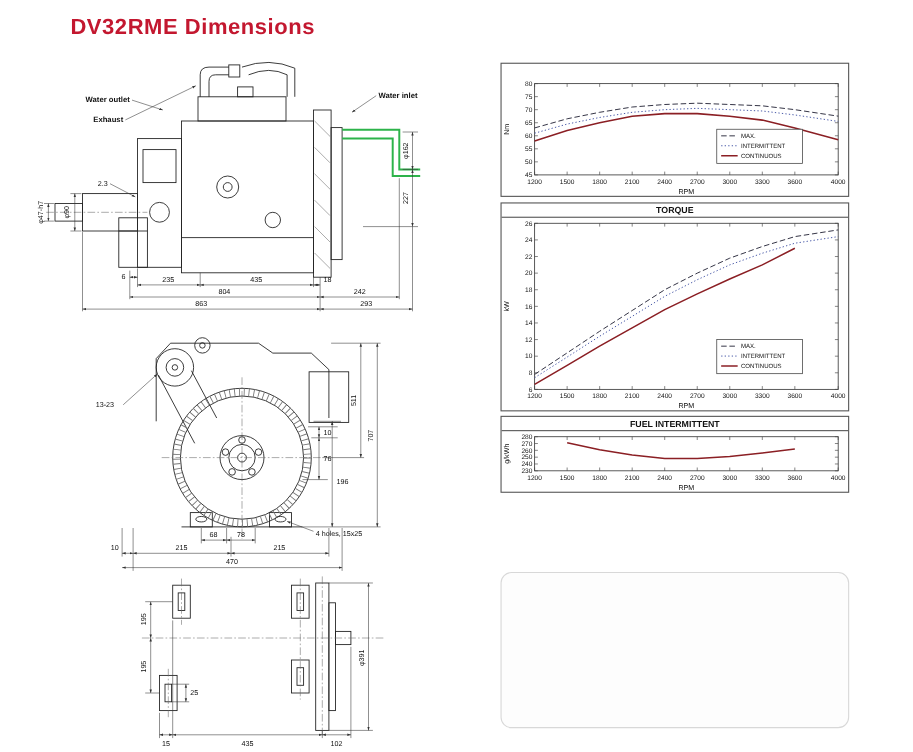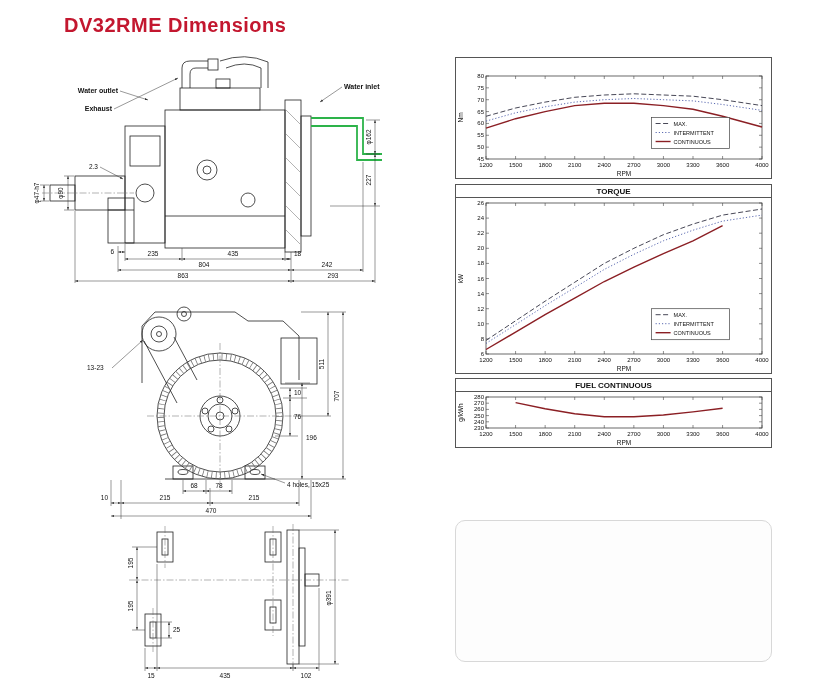--- a/index.html
+++ b/index.html
@@ -424,21 +424,21 @@
           <line x1="199.6" y1="116.69999999999999" x2="214.6" y2="116.69999999999999" stroke="#333344" stroke-width="0.9" stroke-dasharray="5,2.5"></line>
           <text x="217.6" y="118.69999999999999" font-size="5.5" fill="#111">MAX.</text>
           <line x1="199.6" y1="125.69999999999999" x2="214.6" y2="125.69999999999999" stroke="#4a5aa8" stroke-width="0.9" stroke-dasharray="1.2,2"></line>
           <text x="217.6" y="127.69999999999999" font-size="5.5" fill="#111">INTERMITTENT</text>
           <line x1="199.6" y1="134.7" x2="214.6" y2="134.7" stroke="#8b1f24" stroke-width="1.4"></line>
           <text x="217.6" y="136.7" font-size="5.5" fill="#111">CONTINUOUS</text>
         </svg></div>
   </div>
 
   <div class="chart-box" style="left:455px; top:378px; width:317px; height:70px;">
-    <div class="chart-title">FUEL CONTINUOUS</div>
+    <div class="chart-title">FUEL INTERMITTENT</div>
     <div class="chart-plot"><svg width="315" height="55">
           <rect x="30" y="5" width="276" height="31" fill="#fff" stroke="#444" stroke-width="0.8"></rect>
           <line x1="30" y1="36" x2="33" y2="36" stroke="#444" stroke-width="0.6"></line>
           <line x1="303" y1="36" x2="306" y2="36" stroke="#444" stroke-width="0.6"></line>
           <text x="28" y="38" text-anchor="end" font-size="6" fill="#111">230</text>
           <line x1="30" y1="29.8" x2="33" y2="29.8" stroke="#444" stroke-width="0.6"></line>
           <line x1="303" y1="29.8" x2="306" y2="29.8" stroke="#444" stroke-width="0.6"></line>
           <text x="28" y="31.8" text-anchor="end" font-size="6" fill="#111">240</text>
           <line x1="30" y1="23.6" x2="33" y2="23.6" stroke="#444" stroke-width="0.6"></line>
           <line x1="303" y1="23.6" x2="306" y2="23.6" stroke="#444" stroke-width="0.6"></line>

